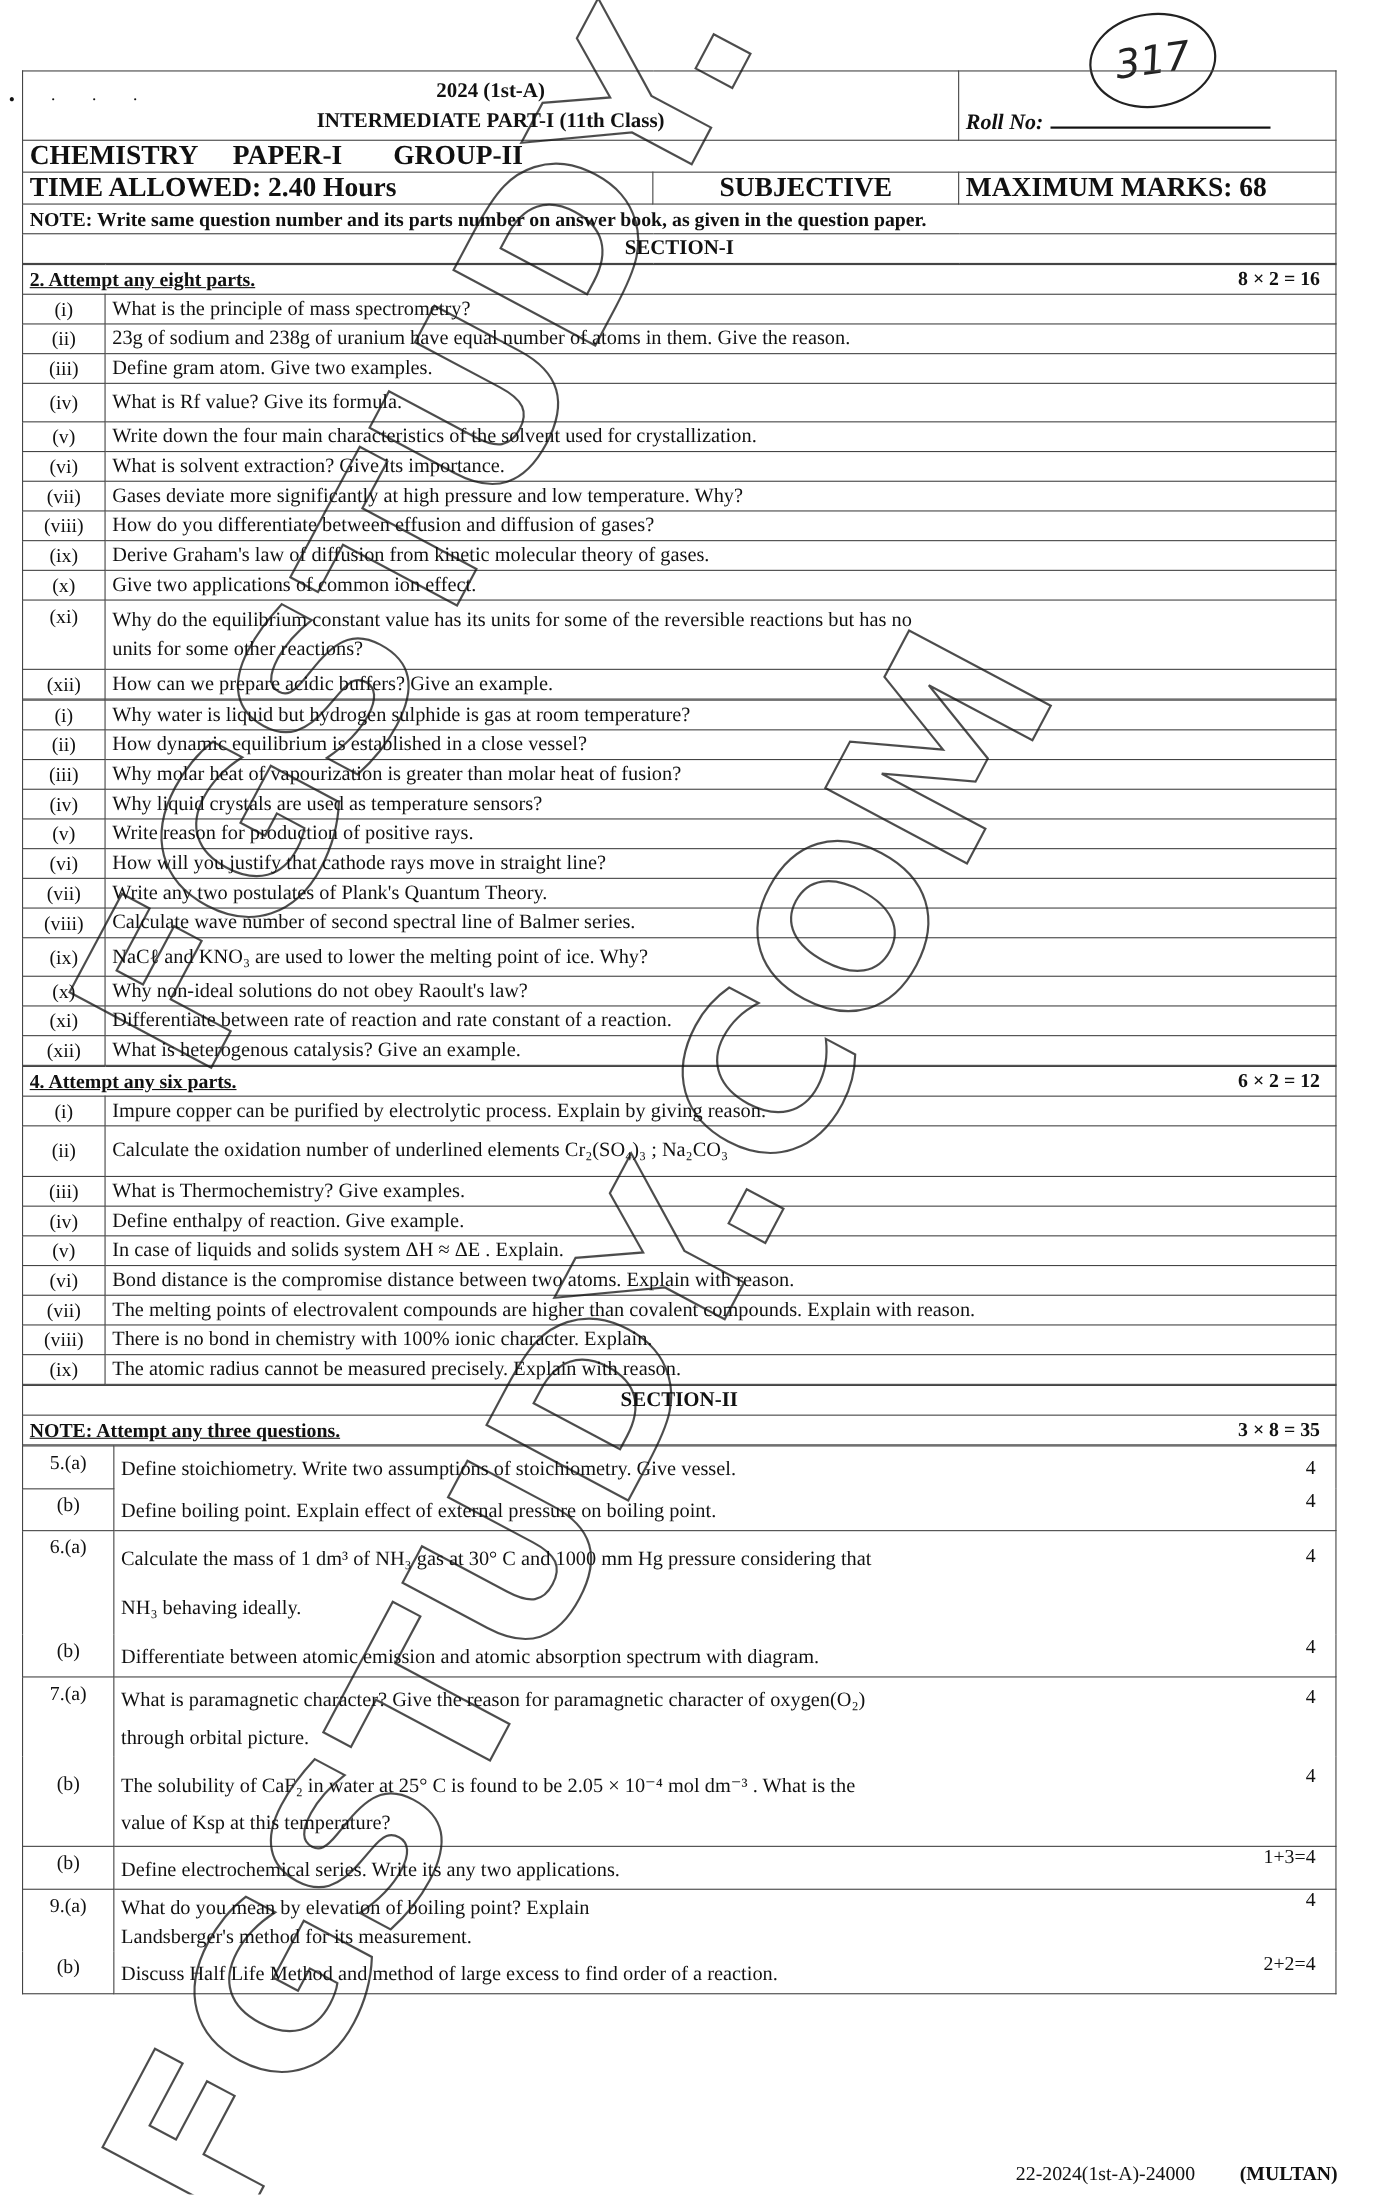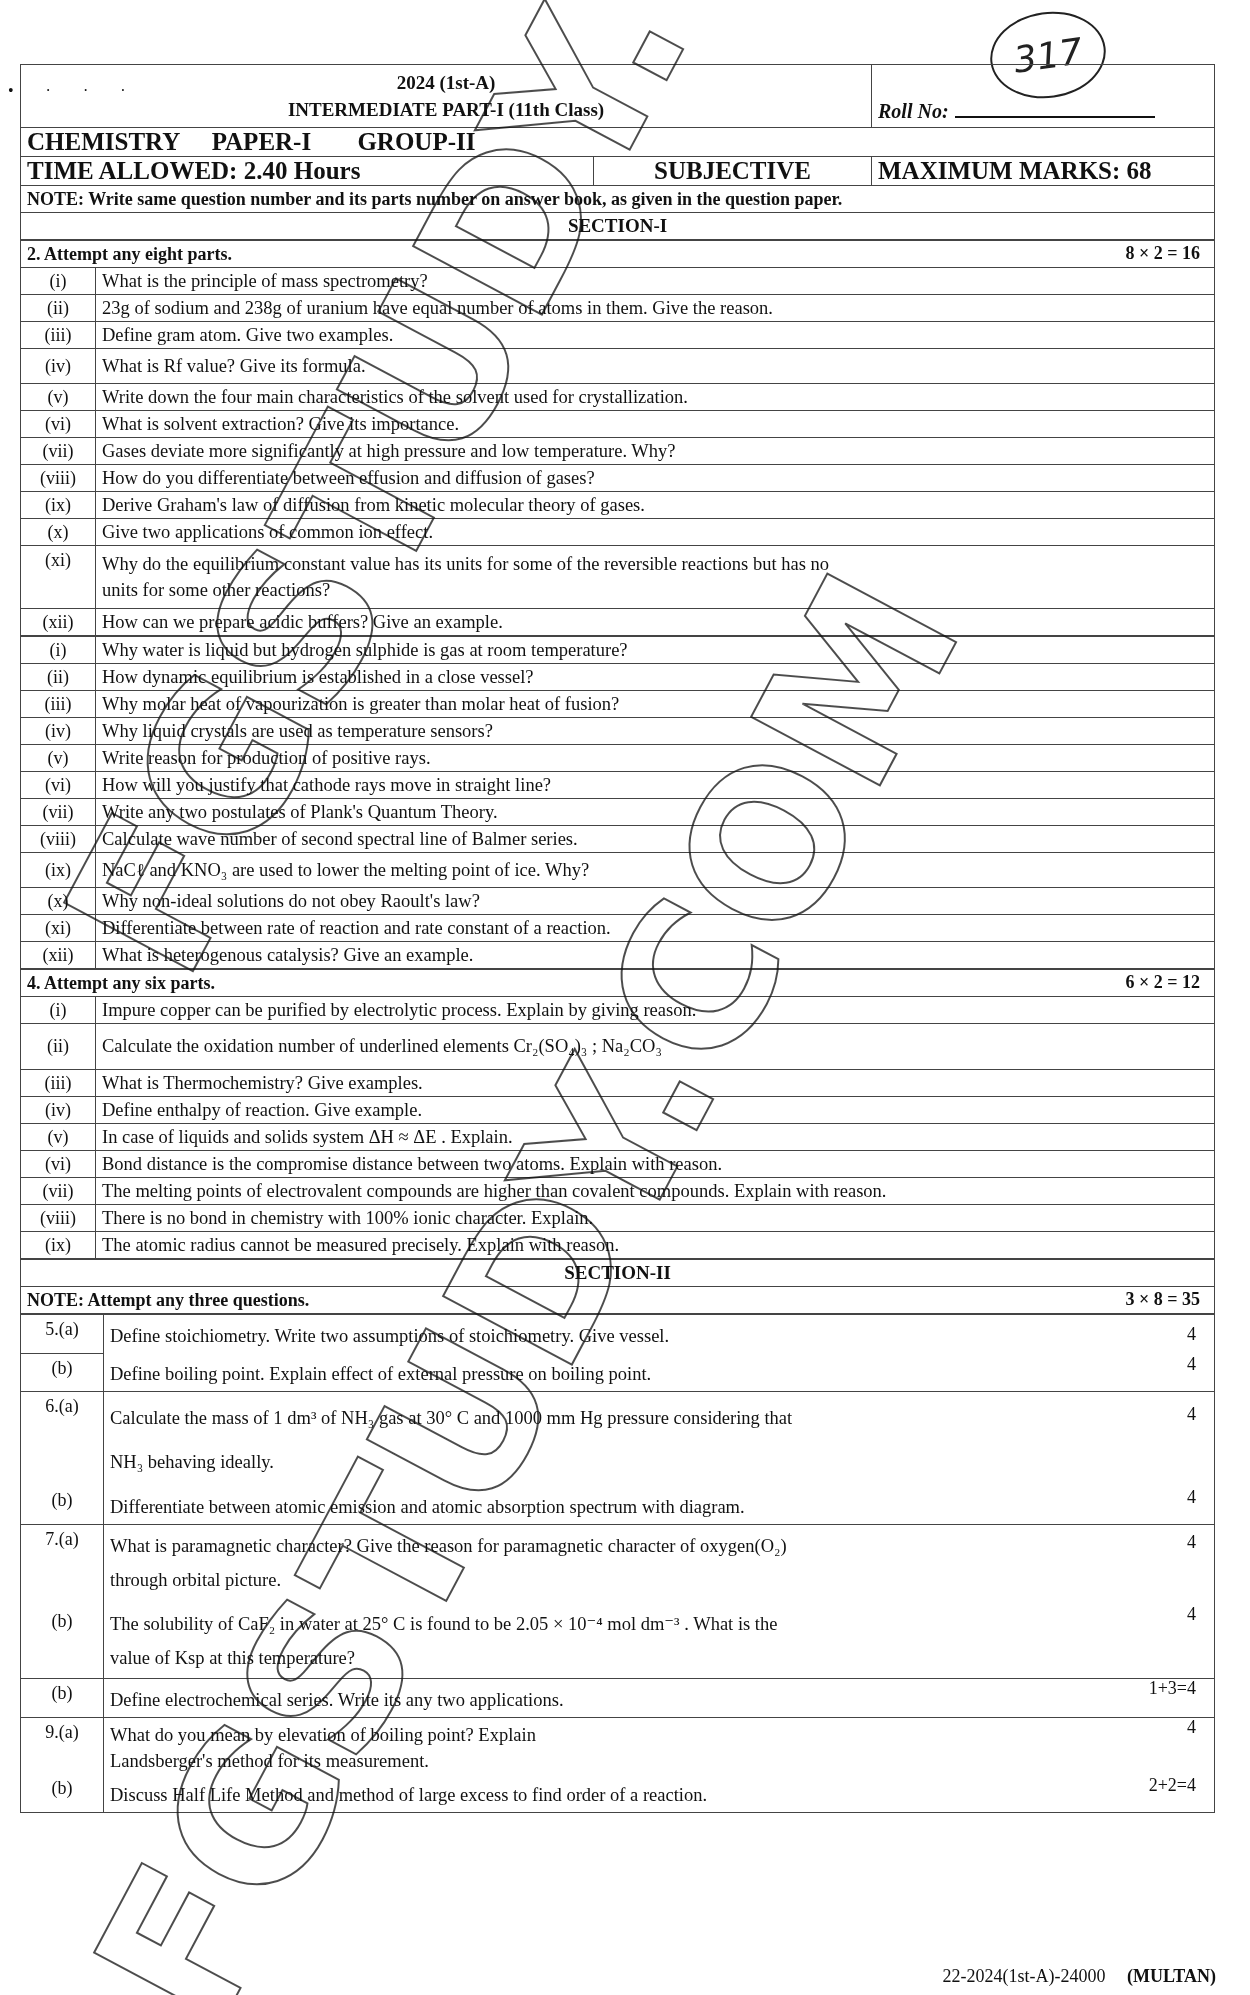--- a/index.html
+++ b/index.html
@@ -12,33 +12,33 @@
            display:flex; align-items:center; justify-content:center; color:#222; }
   .dots { position:absolute; left:8px; top:82px; font-size:16px; letter-spacing:14px; }
   table { border-collapse:collapse; width:100%; }
   td { border:1.5px solid #444; padding:0 6px; vertical-align:middle; }
   .title-cell { text-align:center; font-size:19px; line-height:27px; height:62px; }
   .roll { font-size:20px; font-weight:bold;font-style:italic; }
   .roll-line { display:inline-block; width:200px; border-bottom:2px solid #111; margin-left:6px; }
   .row-meta td { font-size:25px; height:28px; font-weight:bold; }
   .note { font-size:18px; font-weight:bold; height:26px; }
   .section { text-align:center; font-weight:bold; font-size:19px; height:26px; }
-  .qhead { font-weight:bold; font-size:18px; height:26px; position:relative; }
+  .qhead { font-weight:bold; font-size:18px; height:26px; position:relative;text-decoration:underline; }
   .qhead .marks { position:absolute; right:14px; top:2px; font-weight:bold; }
   .num { width:62px; text-align:center; font-size:18px; }
   .q { font-size:18.5px; }
   .r28 td { height:26px; }
   .r35 td { height:34px; }
   .r55 td { height:58px; }
   .s2 .num { width:70px; vertical-align:top; padding-top:4px; }
   .s2 .q { vertical-align:top; padding-top:4px; line-height:34px; }
   .mk { position:absolute; right:18px; font-size:18px; }
   .cellrel { position:relative; }
   .footer { position:absolute; right:34px; top:1966px; font-size:18px; font-weight:bold; }
-  .footer .code { font-weight:normal; margin-right:17px; }
+  .footer .code { font-weight:normal; margin-right:36px; }
   .wm { position:absolute; pointer-events:none; font-family:"DejaVu Sans",sans-serif;
         font-weight:bold; color:transparent; -webkit-text-stroke:2px #111; opacity:0.75; }
 </style>
 </head>
 <body>
 
 <div class="dots">• · · ·</div>
 <div class="stamp">317</div>
 
 <div class="page">

